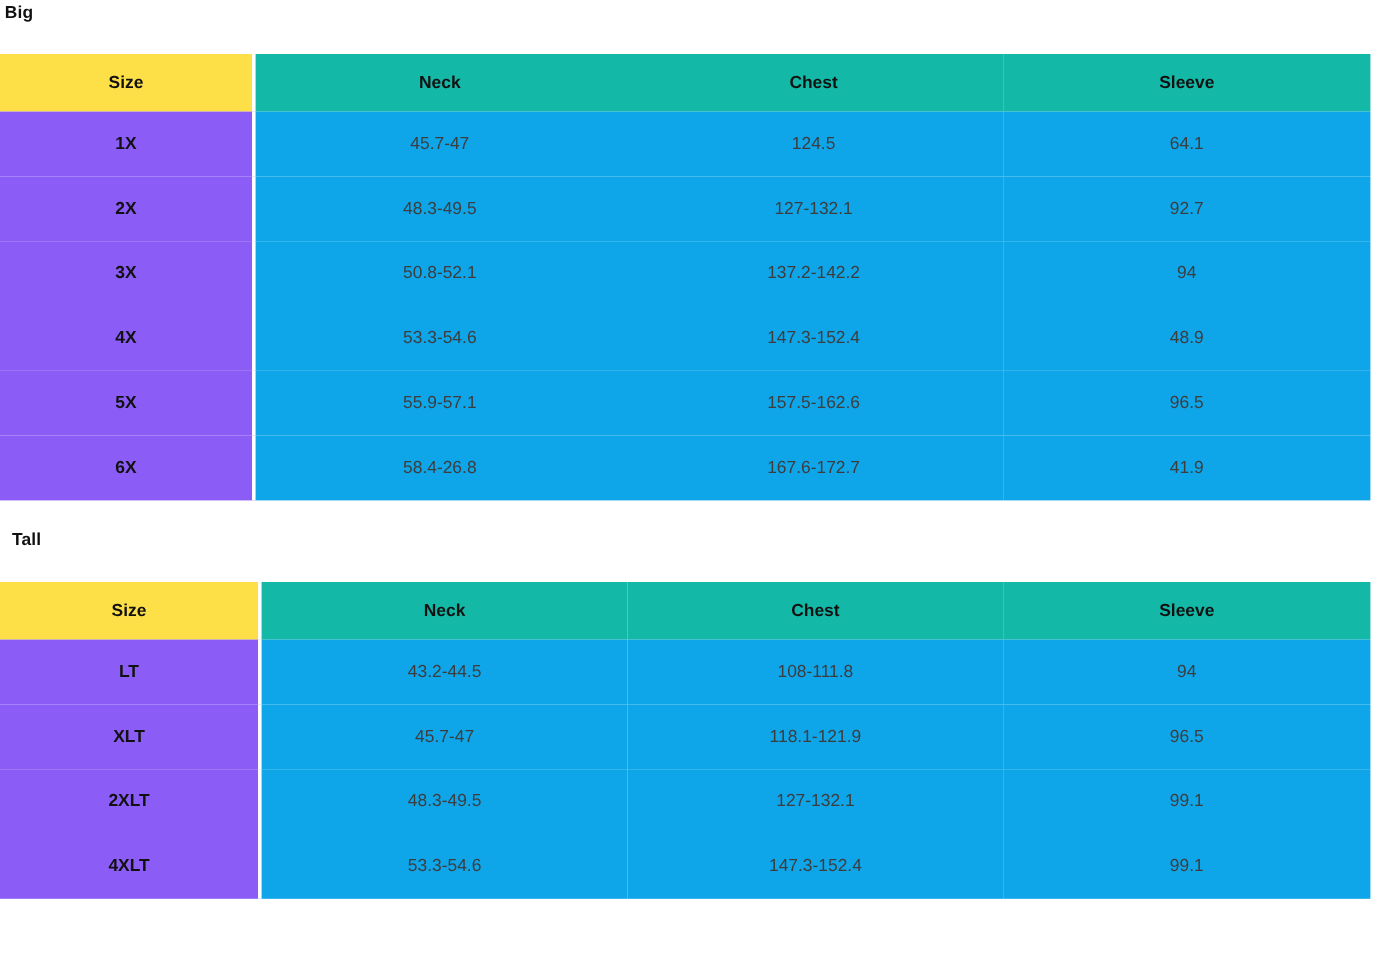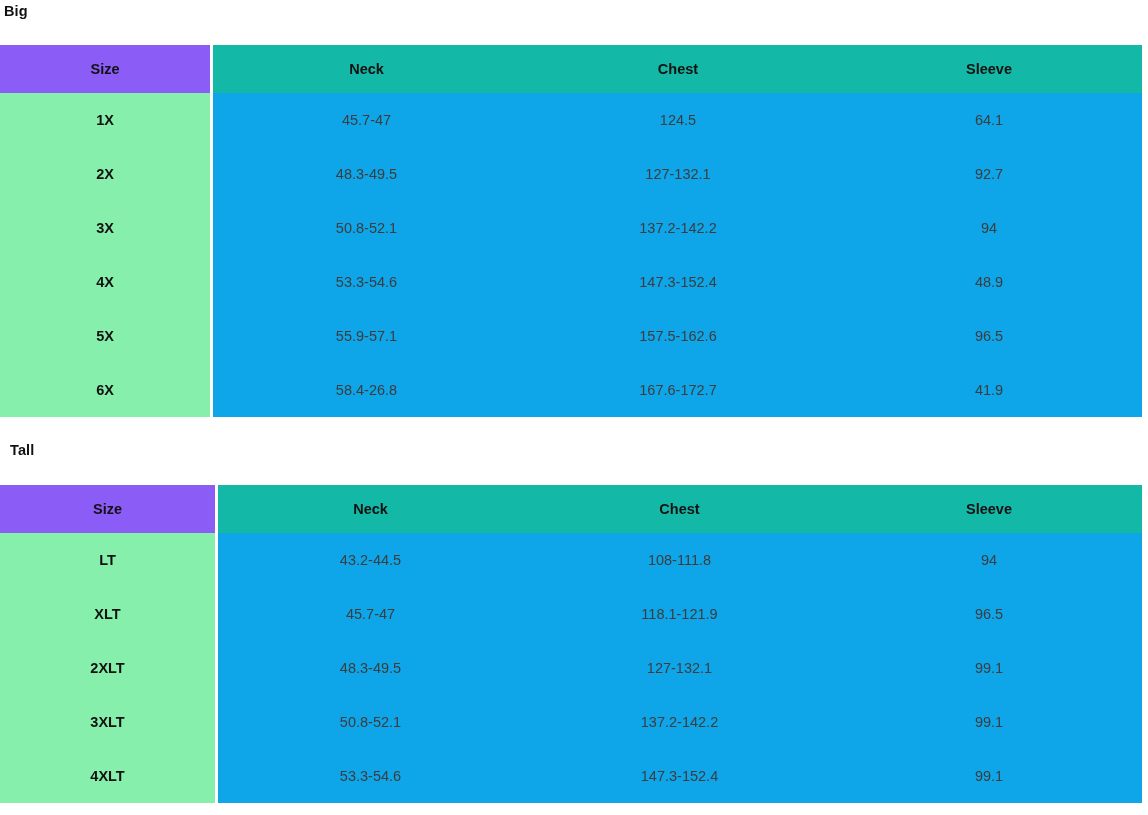--- a/index.html
+++ b/index.html
@@ -68,27 +68,27 @@
     border: 0;
     color: #3d3d3d;
     font-weight: normal;
     background: #0ea5e9;
   }
   #big-table tbody td  { height: 54px; }
   #tall-table tbody td { height: 54px; }
 
   
   .size-table tbody td.col-size {
-    background: #86efac;
+    background: #8b5cf6;
     color: #111111;
     font-weight: bold;
     border-right: 3px solid #ffffff;
   }
   .size-table thead th.col-size {
-    background: #8b5cf6;
+    background: #fde047;
   }
 
   
   #big-table  .col-size   { width: 210px; }
   #big-table  .col-neck   { width: 307px; }
   #big-table  .col-chest  { width: 316px; }
   #big-table  .col-sleeve { width: 306px; }
 
   
   #tall-table .col-size   { width: 215px; }
@@ -179,26 +179,20 @@
         <td class="col-chest">118.1-121.9</td>
         <td class="col-sleeve">96.5</td>
       </tr>
       <tr>
         <td class="col-size">2XLT</td>
         <td class="col-neck">48.3-49.5</td>
         <td class="col-chest">127-132.1</td>
         <td class="col-sleeve">99.1</td>
       </tr>
       <tr>
-        <td class="col-size">3XLT</td>
-        <td class="col-neck">50.8-52.1</td>
-        <td class="col-chest">137.2-142.2</td>
-        <td class="col-sleeve">99.1</td>
-      </tr>
-      <tr>
         <td class="col-size">4XLT</td>
         <td class="col-neck">53.3-54.6</td>
         <td class="col-chest">147.3-152.4</td>
         <td class="col-sleeve">99.1</td>
       </tr>
     </tbody>
   </table>
 
 </div>
 

